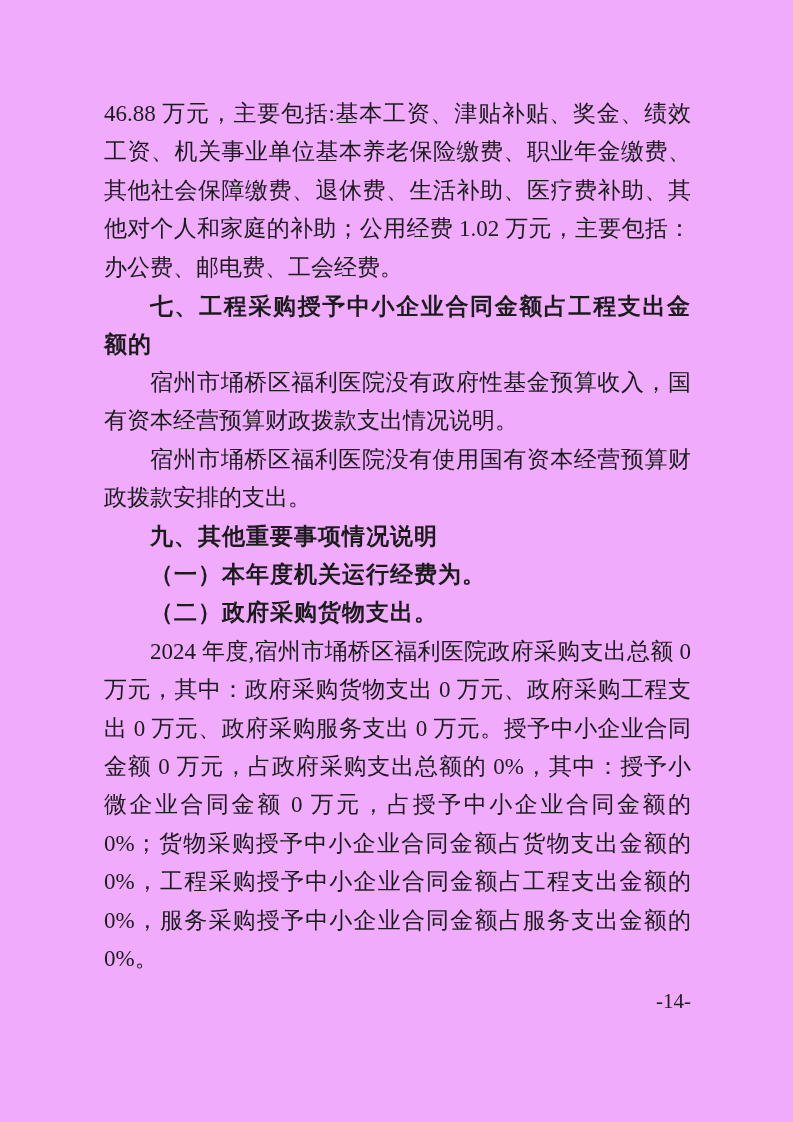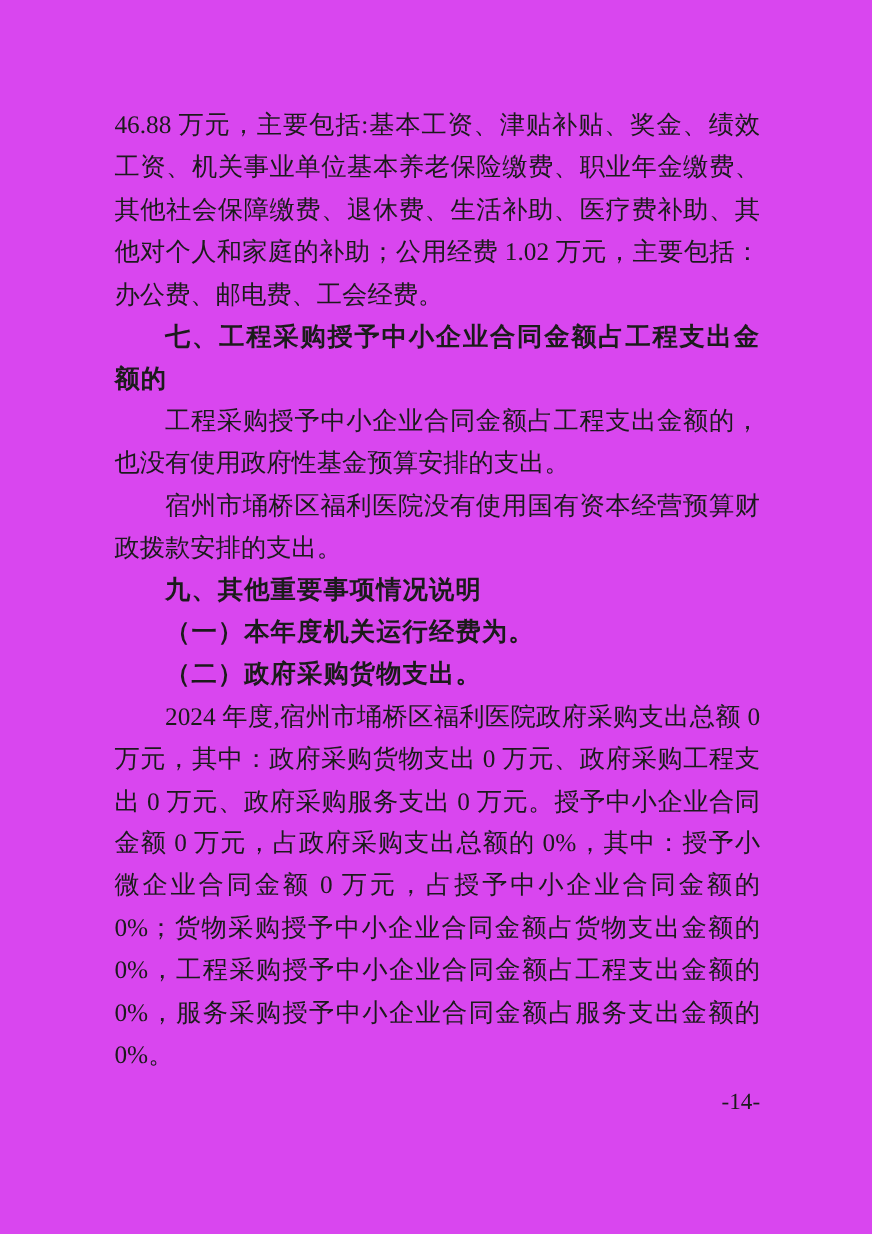--- a/index.html
+++ b/index.html
@@ -4,21 +4,21 @@
 <style>
   html, body {
     margin: 0;
     padding: 0;
     background: #ffffff;
   }
   .page {
     position: relative;
     width: 793px;
     height: 1122px;
-    background: #d946ef;
+    background: #f0abfc;
     overflow: hidden;
     font-family: "Liberation Serif", "DejaVu Serif", serif;
     color: #1b1b1b;
   }
   .content {
     position: absolute;
     left: 104px;
     top: 95px;
     width: 587px;
   }
@@ -65,21 +65,21 @@
 </head>
 <body>
 
 <div class="page">
   <div class="content">
 
     <p class="body continuation">46.88 万元，主要包括:基本工资、津贴补贴、奖金、绩效工资、机关事业单位基本养老保险缴费、职业年金缴费、其他社会保障缴费、退休费、生活补助、医疗费补助、其他对个人和家庭的补助；公用经费 1.02 万元，主要包括：办公费、邮电费、工会经费。</p>
 
     <h2 class="h1">七、工程采购授予中小企业合同金额占工程支出金额的</h2>
 
-    <p class="body">工程采购授予中小企业合同金额占工程支出金额的，也没有使用政府性基金预算安排的支出。</p>
+    <p class="body">宿州市埇桥区福利医院没有政府性基金预算收入，国有资本经营预算财政拨款支出情况说明。</p>
 
 
     <p class="body">宿州市埇桥区福利医院没有使用国有资本经营预算财政拨款安排的支出。</p>
 
     <h2 class="h1">九、其他重要事项情况说明</h2>
 
     <h3 class="h2">（一）本年度机关运行经费为。</h3>
 
 
     <h3 class="h2">（二）政府采购货物支出。</h3>

